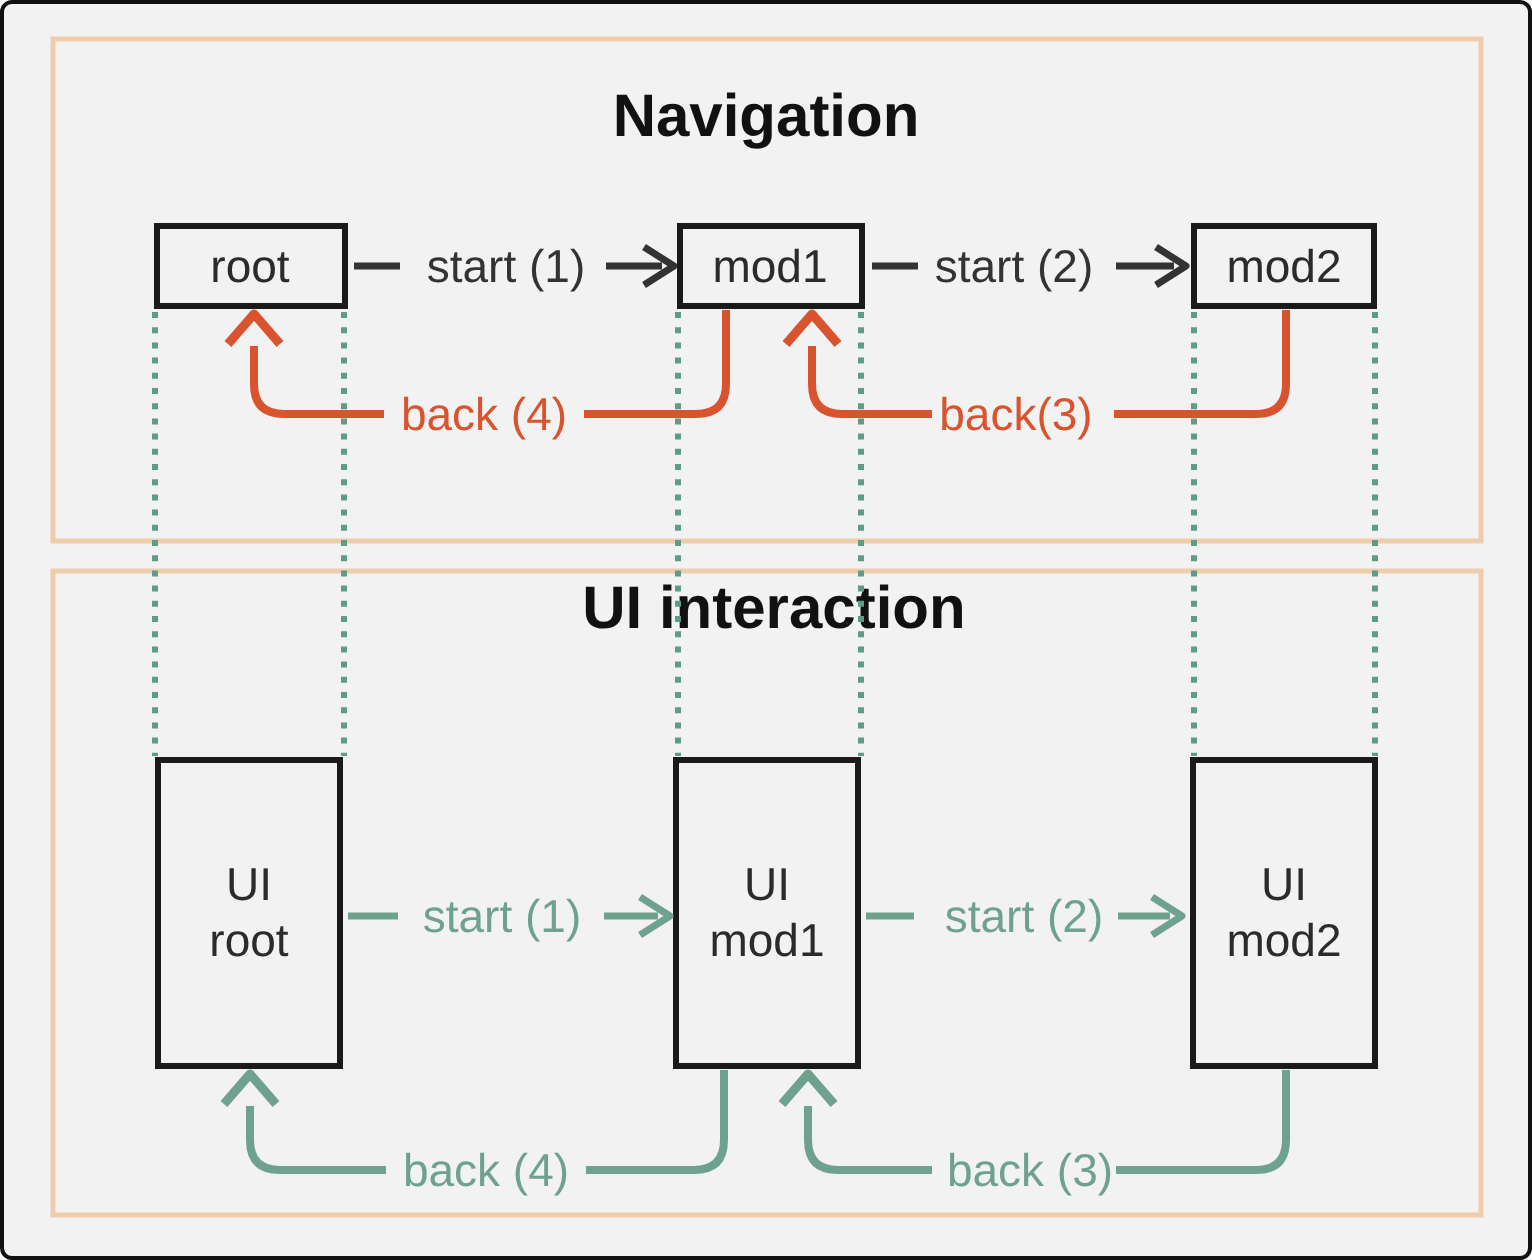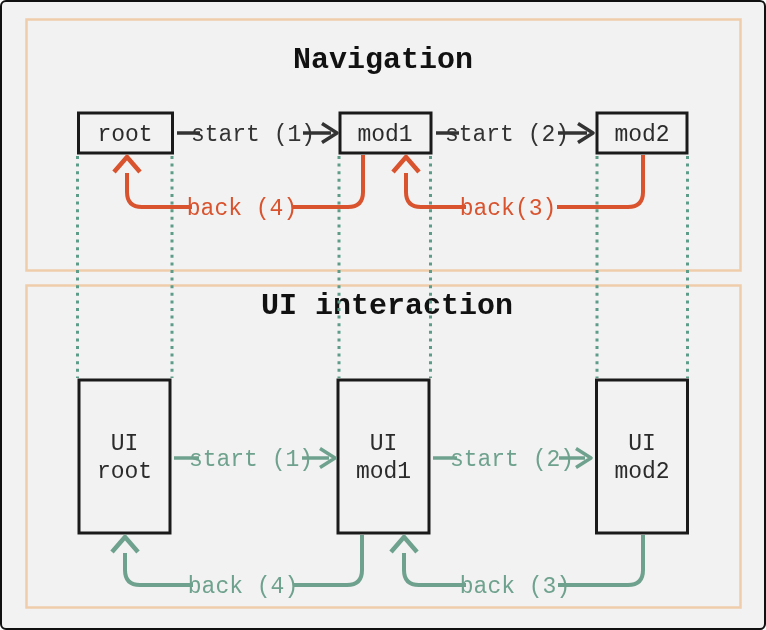--- a/index.html
+++ b/index.html
@@ -4,21 +4,21 @@
 <style>
   html,body{margin:0;padding:0;background:#ffffff;}
   .frame{
     position:relative;
     width:766px;height:630px;
     box-sizing:border-box;
     background:var(--background,#f2f2f2);
     border:2px solid #111;
     border-radius:6px;
     overflow:hidden;
-    font-family:Liberation Mono, monospace;
+    font-family:Liberation Sans, sans-serif;
   }
   svg{display:block;}
   .panel{fill:none;stroke:var(--panel-border,#efcdab);stroke-width:2.5;}
   .title{fill:var(--title-text,#111);font-size:30px;font-weight:bold;text-anchor:middle;}
   .node{fill:var(--background,#f2f2f2);stroke:var(--node-border,#1a1a1a);stroke-width:3;}
   .node-label{fill:#2b2b2b;font-size:23px;text-anchor:middle;}
   .lifeline{stroke:var(--lifeline-dots,#5d9c89);stroke-width:3;stroke-dasharray:3 4.6;fill:none;}
   .navlink{stroke:var(--nav-link,#333);stroke-width:3.5;fill:none;stroke-linecap:butt;}
   .navlink-head{stroke:var(--nav-link,#333);stroke-width:3.5;fill:none;stroke-linejoin:round;}
   .navlink-label{fill:var(--nav-link,#333);font-size:23px;text-anchor:middle;}

